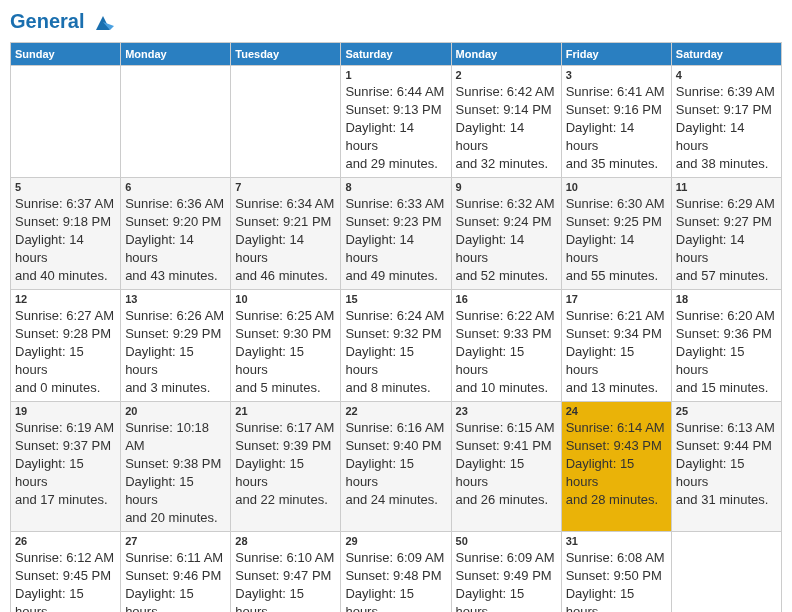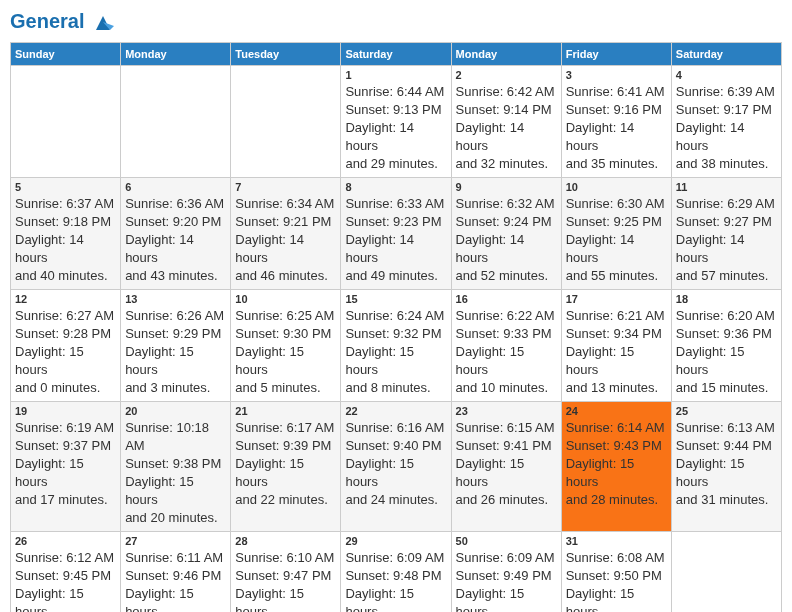--- a/index.html
+++ b/index.html
@@ -277,21 +277,21 @@
 Daylight: 15 hours
 and 24 minutes.</div>
           </td>
           <td style="background: rgb(245, 245, 245);">
             <div class="day-number">23</div>
             <div class="day-info" style="white-space: pre-line;">Sunrise: 6:15 AM
 Sunset: 9:41 PM
 Daylight: 15 hours
 and 26 minutes.</div>
           </td>
-          <td style="background: #f97316;">
+          <td style="background: #eab308;">
             <div class="day-number">24</div>
             <div class="day-info" style="white-space: pre-line;">Sunrise: 6:14 AM
 Sunset: 9:43 PM
 Daylight: 15 hours
 and 28 minutes.</div>
           </td>
           <td style="background: rgb(245, 245, 245);">
             <div class="day-number">25</div>
             <div class="day-info" style="white-space: pre-line;">Sunrise: 6:13 AM
 Sunset: 9:44 PM

